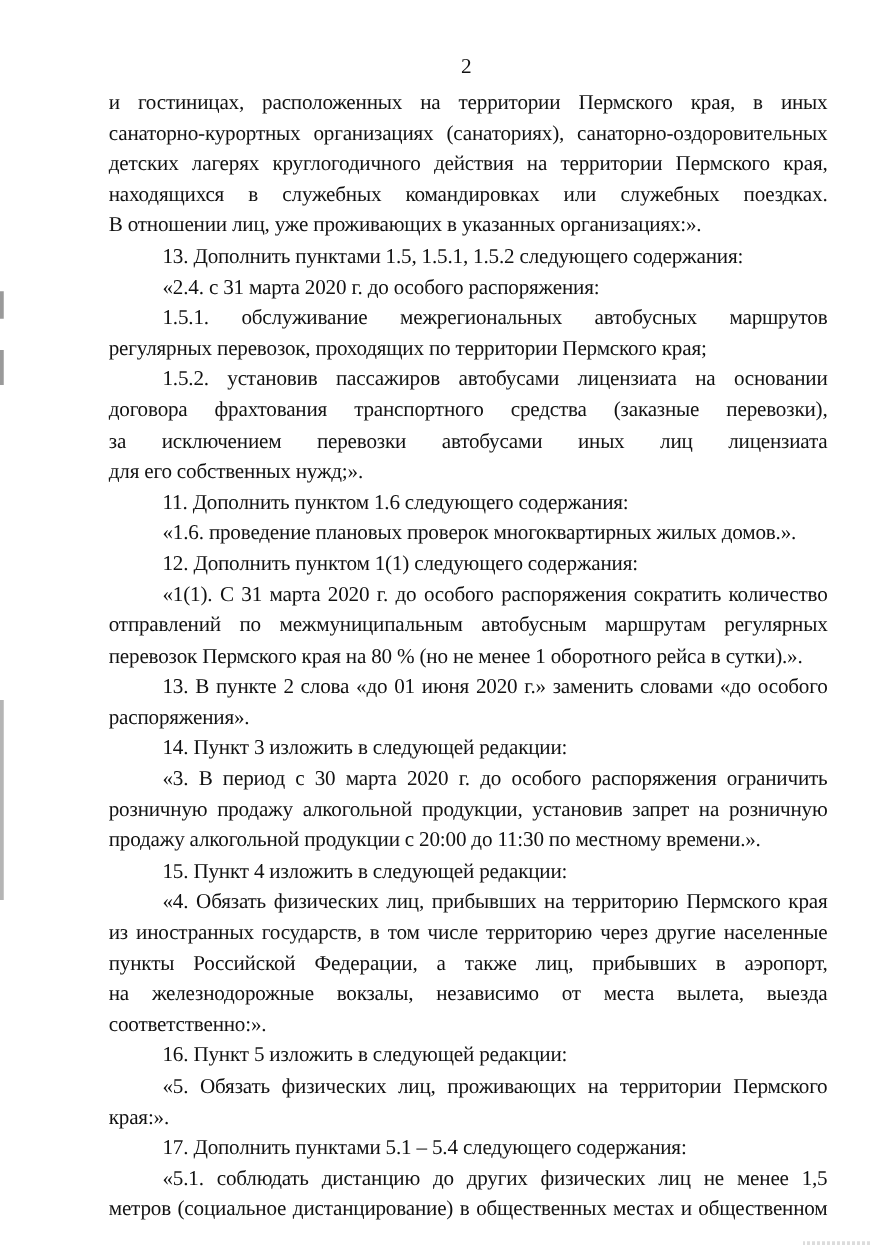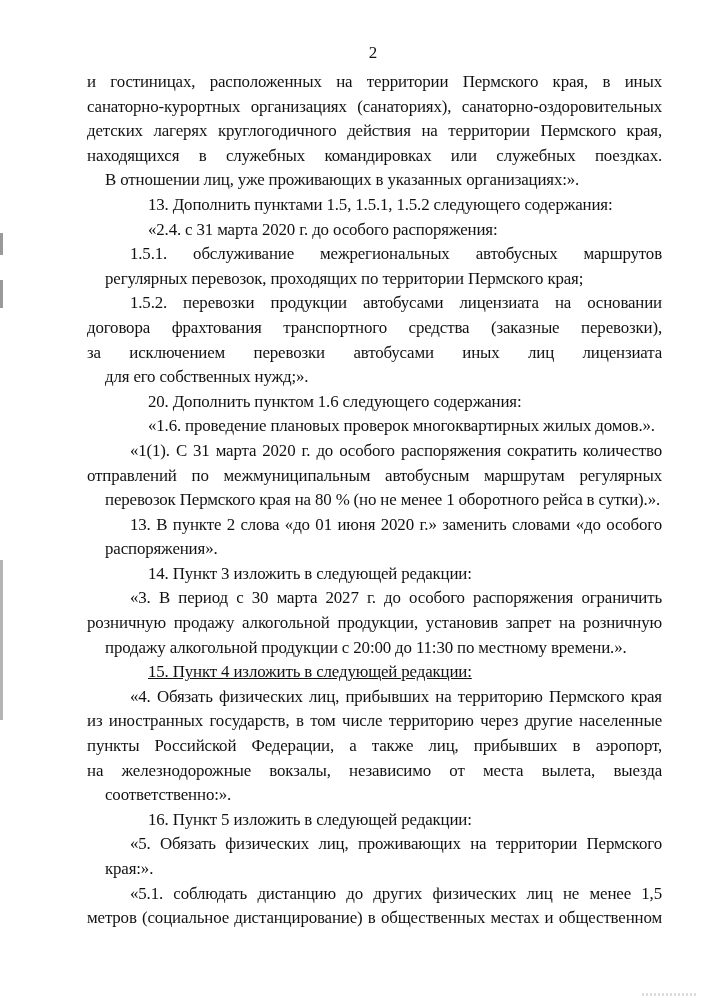--- a/index.html
+++ b/index.html
@@ -9,21 +9,21 @@
     position: absolute; top: 43px; left: 0; width: 746px; text-align: center;
     font-family: "Liberation Serif", serif; font-size: 17px; color: #111;
   }
   .body-text {
     position: absolute; left: 87px; top: 70px; width: 575px;
     font-family: "Liberation Serif", serif; font-size: 16.9px; line-height: 24.6px;
     color: #111; letter-spacing: -0.15px;
   }
   .p { margin: 0; text-align: justify; }
   .line { display: block; text-align: justify; text-align-last: justify; }
-  .line.last { text-align-last: left; margin-left: 18px; }
+  .line.last { text-align-last: left; }
   .scan-mark { position: absolute; left: 0; width: 3px; background: #9a9a9a; }
   .noise { position: absolute; right: 8px; bottom: 4px; width: 55px; height: 3px;
     background: repeating-linear-gradient(90deg, #ddd 0 2px, transparent 2px 4px); }
 </style>
 </head>
 <body>
 
 <div class="page">
   <div class="page-number">2</div>
   <div class="body-text" id="body-text">
@@ -38,66 +38,72 @@
         <span class="line last" style="text-indent: 43px;">13. Дополнить пунктами 1.5, 1.5.1, 1.5.2 следующего содержания:</span>
       </div>
       <div class="p">
         <span class="line last" style="text-indent: 43px;">«2.4. с 31 марта 2020 г. до особого распоряжения:</span>
       </div>
       <div class="p">
         <span class="line" style="text-indent: 43px;">1.5.1. обслуживание межрегиональных автобусных маршрутов</span>
         <span class="line last">регулярных перевозок, проходящих по территории Пермского края;</span>
       </div>
       <div class="p">
-        <span class="line" style="text-indent: 43px;">1.5.2. перевозки продукции автобусами лицензиата на основании</span>
+        <span class="line" style="text-indent: 43px;">1.5.2. установив пассажиров автобусами лицензиата на основании</span>
         <span class="line">договора фрахтования транспортного средства (заказные перевозки),</span>
         <span class="line">за исключением перевозки автобусами иных лиц лицензиата</span>
         <span class="line last">для его собственных нужд;».</span>
       </div>
       <div class="p">
-        <span class="line last" style="text-indent: 43px;">20. Дополнить пунктом 1.6 следующего содержания:</span>
+        <span class="line last" style="text-indent: 43px;">11. Дополнить пунктом 1.6 следующего содержания:</span>
       </div>
       <div class="p">
         <span class="line last" style="text-indent: 43px;">«1.6. проведение плановых проверок многоквартирных жилых домов.».</span>
+      </div>
+      <div class="p">
+        <span class="line last" style="text-indent: 43px;">12. Дополнить пунктом 1(1) следующего содержания:</span>
       </div>
       <div class="p">
         <span class="line" style="text-indent: 43px;">«1(1). С 31 марта 2020 г. до особого распоряжения сократить количество</span>
         <span class="line">отправлений по межмуниципальным автобусным маршрутам регулярных</span>
         <span class="line last">перевозок Пермского края на 80 % (но не менее 1 оборотного рейса в сутки).».</span>
       </div>
       <div class="p">
         <span class="line" style="text-indent: 43px;">13. В пункте 2 слова «до 01 июня 2020 г.» заменить словами «до особого</span>
         <span class="line last">распоряжения».</span>
       </div>
       <div class="p">
         <span class="line last" style="text-indent: 43px;">14. Пункт 3 изложить в следующей редакции:</span>
       </div>
       <div class="p">
-        <span class="line" style="text-indent: 43px;">«3. В период с 30 марта 2027 г. до особого распоряжения ограничить</span>
+        <span class="line" style="text-indent: 43px;">«3. В период с 30 марта 2020 г. до особого распоряжения ограничить</span>
         <span class="line">розничную продажу алкогольной продукции, установив запрет на розничную</span>
         <span class="line last">продажу алкогольной продукции с 20:00 до 11:30 по местному времени.».</span>
       </div>
       <div class="p">
-        <span class="line last" style="text-indent: 43px; text-decoration: underline;">15. Пункт 4 изложить в следующей редакции:</span>
+        <span class="line last" style="text-indent: 43px;">15. Пункт 4 изложить в следующей редакции:</span>
       </div>
       <div class="p">
         <span class="line" style="text-indent: 43px;">«4. Обязать физических лиц, прибывших на территорию Пермского края</span>
         <span class="line">из иностранных государств, в том числе территорию через другие населенные</span>
         <span class="line">пункты Российской Федерации, а также лиц, прибывших в аэропорт,</span>
         <span class="line">на железнодорожные вокзалы, независимо от места вылета, выезда</span>
         <span class="line last">соответственно:».</span>
       </div>
       <div class="p">
         <span class="line last" style="text-indent: 43px;">16. Пункт 5 изложить в следующей редакции:</span>
       </div>
       <div class="p">
         <span class="line" style="text-indent: 43px;">«5. Обязать физических лиц, проживающих на территории Пермского</span>
         <span class="line last">края:».</span>
       </div>
       <div class="p">
+        <span class="line last" style="text-indent: 43px;">17. Дополнить пунктами 5.1 – 5.4 следующего содержания:</span>
+      </div>
+      <div class="p">
         <span class="line" style="text-indent: 43px;">«5.1. соблюдать дистанцию до других физических лиц не менее 1,5</span>
         <span class="line">метров (социальное дистанцирование) в общественных местах и общественном</span>
       </div>
     </div>
 
   <div class="scan-mark" style="top:233px;height:22px;"></div>
   <div class="scan-mark" style="top:280px;height:28px;"></div>
   <div class="scan-mark" style="top:560px;height:160px;background:#b5b5b5;"></div>
   <div class="noise"></div>
 </div>

